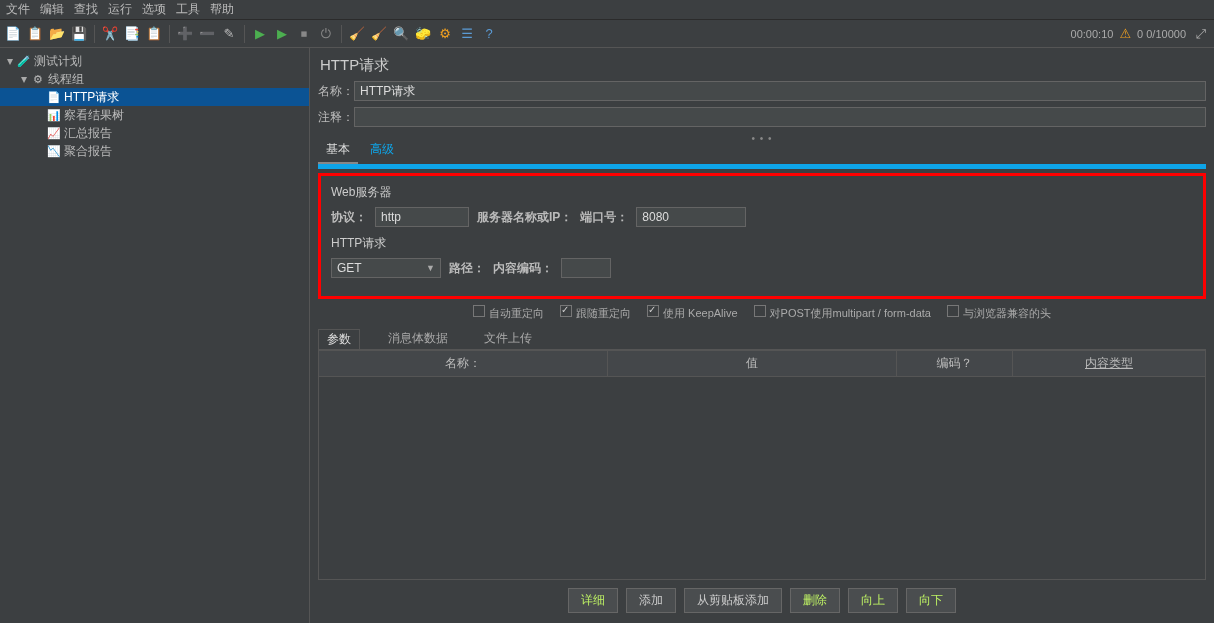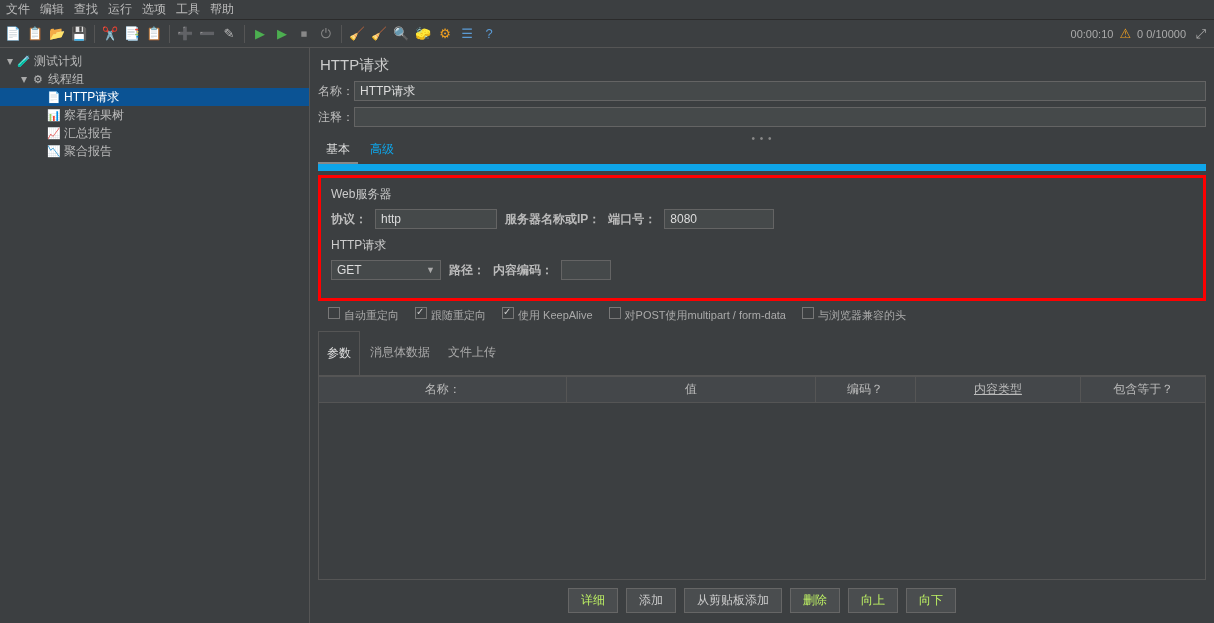--- a/index.html
+++ b/index.html
@@ -82,21 +82,21 @@
     background:#45494a;
     border:1px solid #646464;
     color:#ddd;
     height:20px;
     padding:0 5px;
     font-size:12px;
   }
   .divider-dots { height:6px; color:#888; text-align:center; letter-spacing:1px; font-size:10px; }
   .subtabs {
     display:flex;
-    border-bottom:7px solid #0ea5e9;
+    border-bottom:5px solid #0ea5e9;
     margin-bottom:4px;
   }
   .subtab {
     padding:2px 8px 4px 8px;
     color:#0ea5e9;
     margin-right:4px;
     cursor:default;
   }
   .subtab.active { color:#ddd; border-bottom:2px solid #888;}
   
@@ -112,33 +112,33 @@
     background:#45494a;
     border:1px solid #646464;
     color:#ddd;
     height:20px;
     padding:0 5px;
     font-size:12px;
   }
   .in1.sel { display:flex; align-items:center; justify-content:space-between; }
   .in1.sel .caret { color:#aaa; font-size:9px;}
   
-  .chk-row { display:flex; align-items:center; gap:16px; padding:4px 10px; font-size:11px; color:#aaa;}
+  .chk-row { display:flex; align-items:center; gap:16px; padding:4px 10px; font-size:11px; color:#aaa;justify-content:center;}
   .chk { width:12px; height:12px; border:1px solid #777; display:inline-block; margin-right:4px; background:#3c3f41;}
   .chk.on { background:#3c3f41; position:relative;}
   .chk.on::after { content:"✓"; color:#ccc; font-size:10px; position:absolute; left:0; top:-2px;}
   
   .param-tabs { display:flex; margin-top:4px;}
   .param-tab {
-    padding:13px 8px;
+    padding:1px 8px;
     color:#aaa;
     border:1px solid #555;
     border-bottom:none;
     background:#4a4d4f;
-    margin-right:2px;
+    margin-right:20px;
     font-size:12px;
   }
   .param-tab.active { background:#3c3f41; color:#ddd;}
   .params-area {
     border:1px solid #555;
     flex:1;
     display:flex;
     flex-direction:column;
   }
   .params-title { text-align:center; padding:8px 0; color:#bbb; font-size:12px;}
@@ -274,21 +274,21 @@
 
     <div class="subtabs">
       <div class="subtab active">基本</div>
       <div class="subtab">高级</div>
     </div>
 
     <div class="redbox">
       <div class="grp-label">Web服务器</div>
       <div class="inline-row">
         <label>协议：</label>
-        <input class="in1" style="width: 122px;" value="http">
+        <input class="in1" style="width: 94px;" value="http">
         <label>服务器名称或IP：</label>
         <label>端口号：</label>
         <input class="in1" style="width: 110px;" value="8080">
       </div>
       <div class="grp-label">HTTP请求</div>
       <div class="inline-row">
         <div class="in1 sel" style="width:110px">
           <span>GET</span>
           <span class="caret">▼</span>
         </div>
@@ -311,21 +311,20 @@
       <div class="param-tab" style="border:none;background:transparent">消息体数据</div>
       <div class="param-tab" style="border:none;background:transparent">文件上传</div>
     </div>
 
     <div class="params-area">
       <div class="params-header">
         <div class="col-name">名称：</div>
         <div class="col-val">值</div>
         <div class="col-enc">编码？</div>
         <div class="col-ct">内容类型</div>
-        <div class="col-inc">包含等于？</div>
       </div>
       <div class="params-body"></div>
     </div>
 
     <div class="bottom-btns">
       <button class="dis">详细</button>
       <button>添加</button>
       <button>从剪贴板添加</button>
       <button class="dis">删除</button>
       <button class="dis">向上</button>

